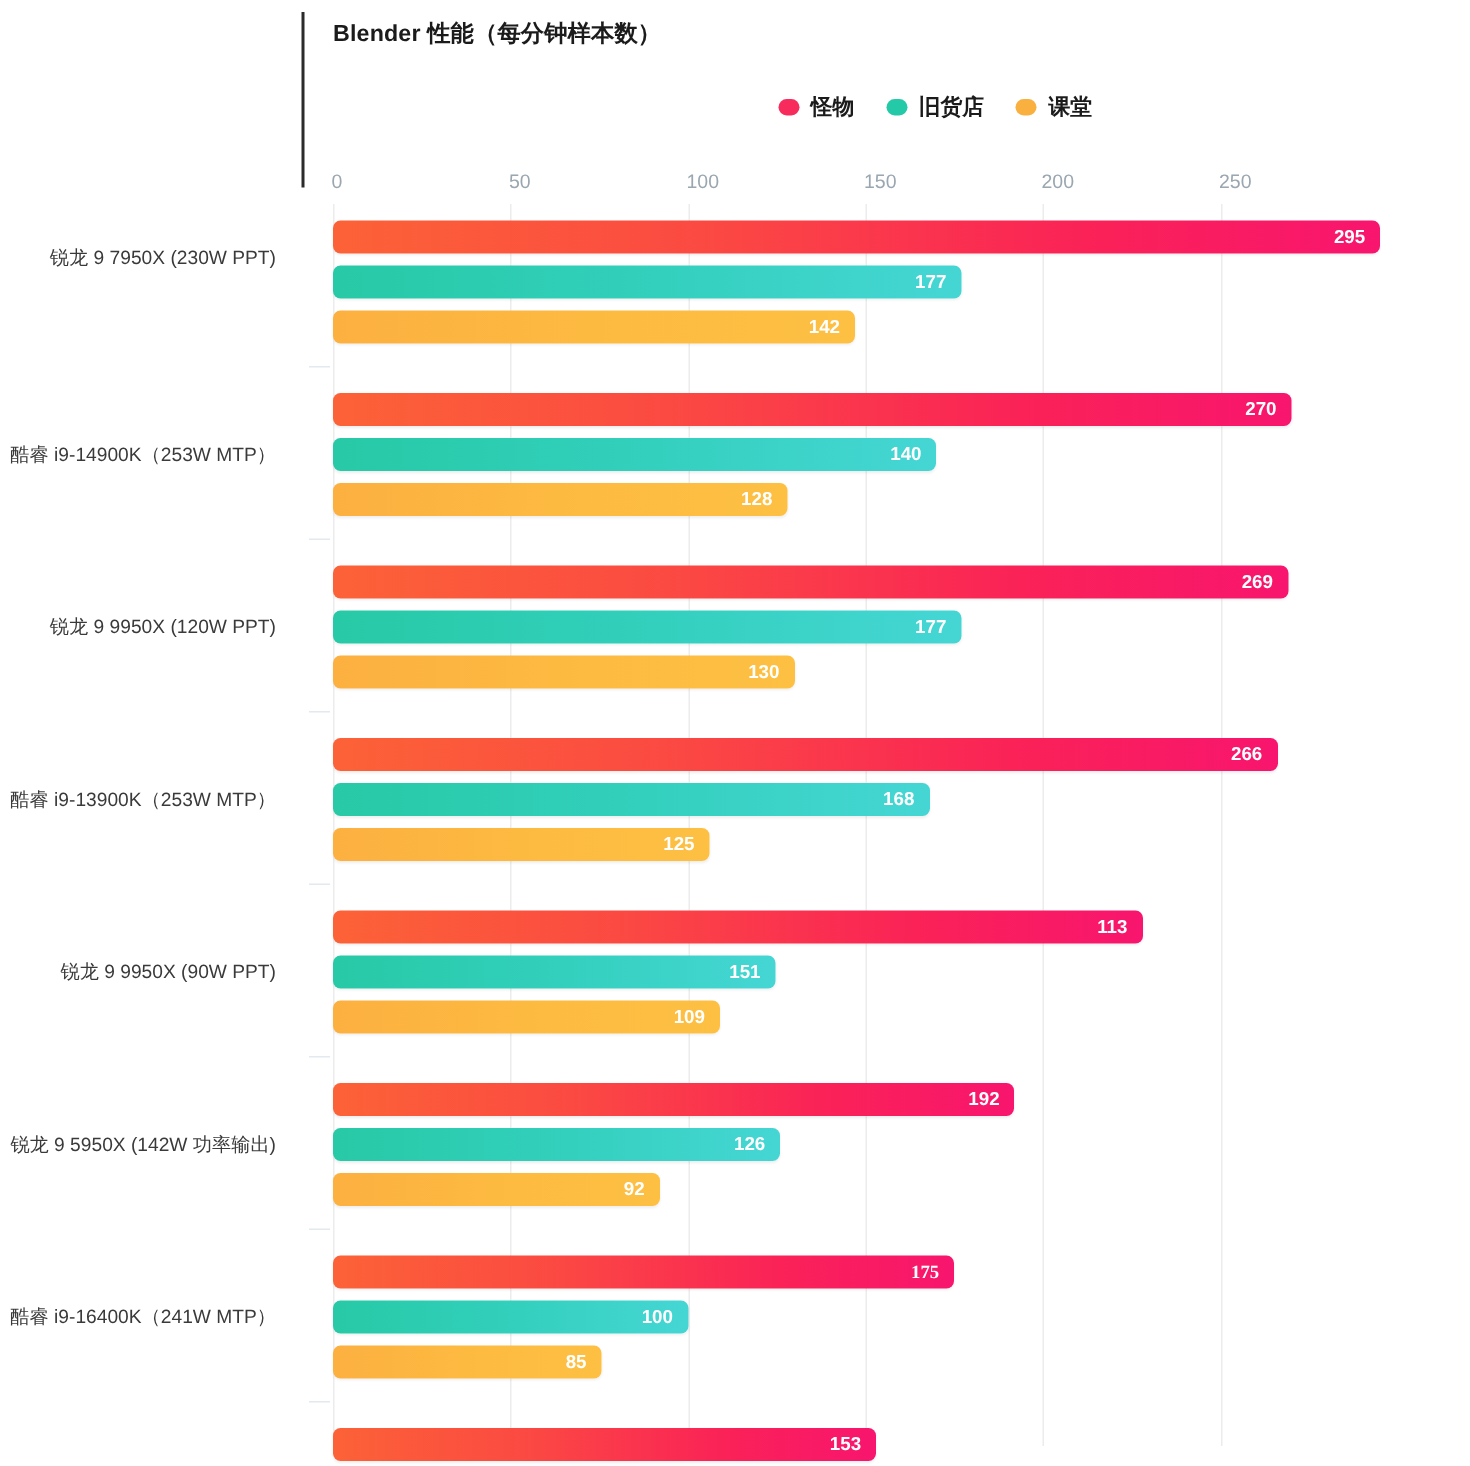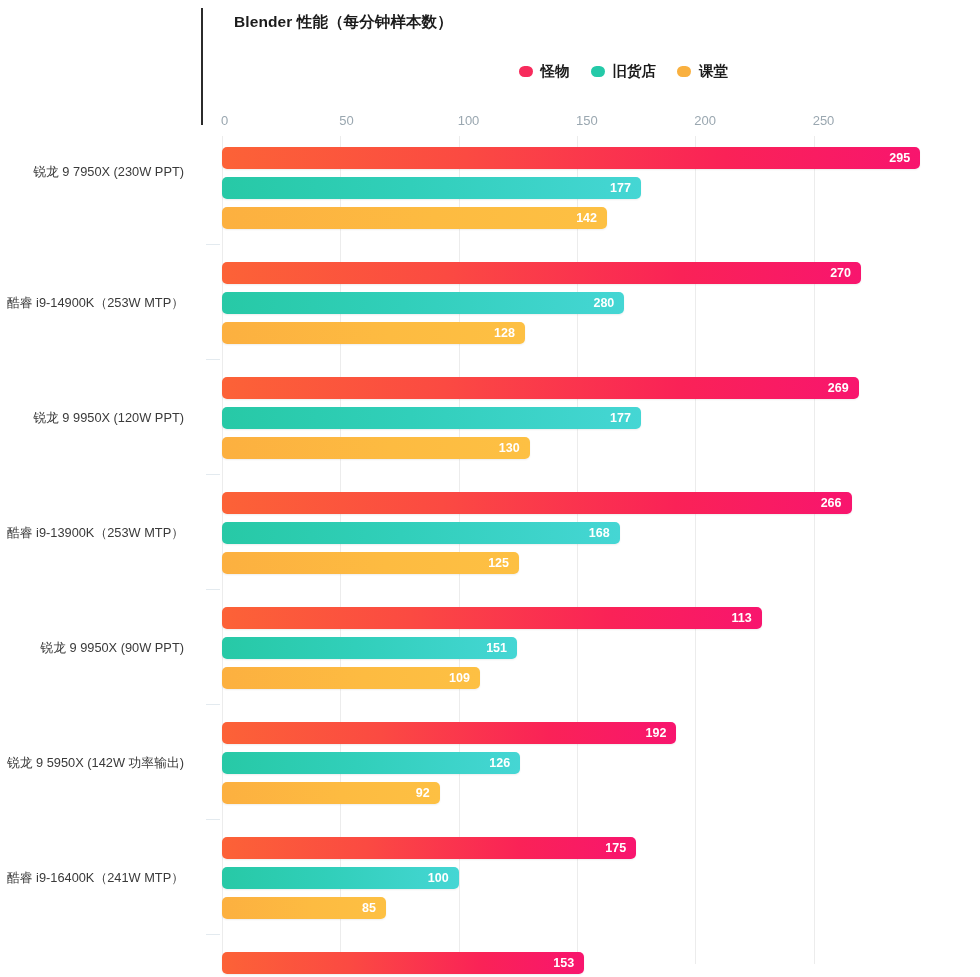--- a/index.html
+++ b/index.html
@@ -27,21 +27,21 @@
     left: 201px;
     top: 8px;
     width: 2px;
     height: 117px;
     background: #2b2b2b;
   }
 
   
   .chart-title {
     position: absolute;
-    left: 234px;
+    left: 222px;
     top: 12px;
     font-size: 15.5px;
     font-weight: bold;
     color: #1b1b1b;
     letter-spacing: .1px;
     white-space: nowrap;
   }
   .legend {
     position: absolute;
     left: 222px;
@@ -222,33 +222,33 @@
         <div class="bar s0" title="怪物 295" style="width: 698.167px; padding-left: 29px;">
           <span class="bar-value">295</span>
         </div>
       </div>
       <div class="bar-row" style="top: 41px;">
         <div class="bar s1" title="旧货店 177" style="width: 418.9px;">
           <span class="bar-value">177</span>
         </div>
       </div>
       <div class="bar-row" style="top: 71px;">
-        <div class="bar s2" title="课堂 142" style="width: 385px; padding-left: 24px;">
+        <div class="bar s2" title="课堂 142" style="width: 348px; padding-left: 24px;">
           <span class="bar-value">142</span>
         </div>
       </div>
       <div class="group-sep" style="top: 108px;"></div>
       <div class="bar-row" style="top: 126px;">
         <div class="bar s0" title="怪物 270" style="width: 639px;">
           <span class="bar-value">270</span>
         </div>
       </div>
       <div class="bar-row" style="top: 156px;">
         <div class="bar s1" title="旧货店 170" style="width: 402.333px;">
-          <span class="bar-value">280</span>
+          <span class="bar-value">140</span>
         </div>
       </div>
       <div class="bar-row" style="top: 186px;">
         <div class="bar s2" title="课堂 128" style="width: 302.933px;">
           <span class="bar-value">128</span>
         </div>
       </div>
       <div class="group-sep" style="top: 223px;"></div>
       <div class="bar-row" style="top: 241px;">
         <div class="bar s0" title="怪物 269" style="width: 636.633px;">
@@ -270,21 +270,21 @@
         <div class="bar s0" title="怪物 266" style="width: 629.533px;">
           <span class="bar-value">266</span>
         </div>
       </div>
       <div class="bar-row" style="top: 386px;">
         <div class="bar s1" title="旧货店 168" style="width: 397.6px;">
           <span class="bar-value">168</span>
         </div>
       </div>
       <div class="bar-row" style="top: 416px;">
-        <div class="bar s2" title="课堂 125" style="width: 297px;">
+        <div class="bar s2" title="课堂 125" style="width: 251px;">
           <span class="bar-value">125</span>
         </div>
       </div>
       <div class="group-sep" style="top: 453px;"></div>
       <div class="bar-row" style="top: 471px;">
         <div class="bar s0" title="怪物 228" style="width: 539.6px;">
           <span class="bar-value">113</span>
         </div>
       </div>
       <div class="bar-row" style="top: 501px;">
@@ -308,31 +308,31 @@
           <span class="bar-value">126</span>
         </div>
       </div>
       <div class="bar-row" style="top: 646px;">
         <div class="bar s2" title="课堂 92" style="width: 217.733px;">
           <span class="bar-value">92</span>
         </div>
       </div>
       <div class="group-sep" style="top: 683px;"></div>
       <div class="bar-row" style="top: 701px;">
-        <div class="bar s0" title="怪物 175" style="width: 414.167px;">
+        <div class="bar s0" title="怪物 175" style="width: 414.167px; font-family: Liberation Serif, serif;">
           <span class="bar-value">175</span>
         </div>
       </div>
       <div class="bar-row" style="top: 731px;">
         <div class="bar s1" title="旧货店 100" style="width: 236.667px;">
           <span class="bar-value">100</span>
         </div>
       </div>
       <div class="bar-row" style="top: 761px;">
-        <div class="bar s2" title="课堂 85" style="width: 164px; text-align: right;">
+        <div class="bar s2" title="课堂 85" style="width: 179px; text-align: right;">
           <span class="bar-value">85</span>
         </div>
       </div>
       <div class="group-sep" style="top: 798px;"></div>
       <div class="bar-row" style="top: 816px;">
         <div class="bar s0" title="怪物 153" style="width: 362.1px;">
           <span class="bar-value">153</span>
         </div>
       </div>
       <div class="bar-row" style="top: 846px;"></div>

